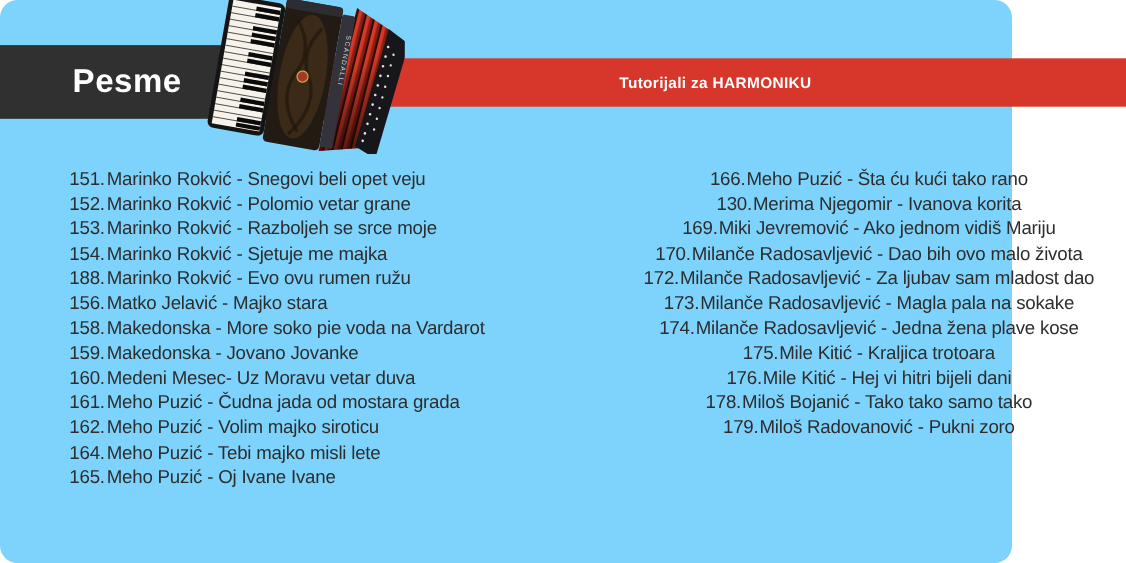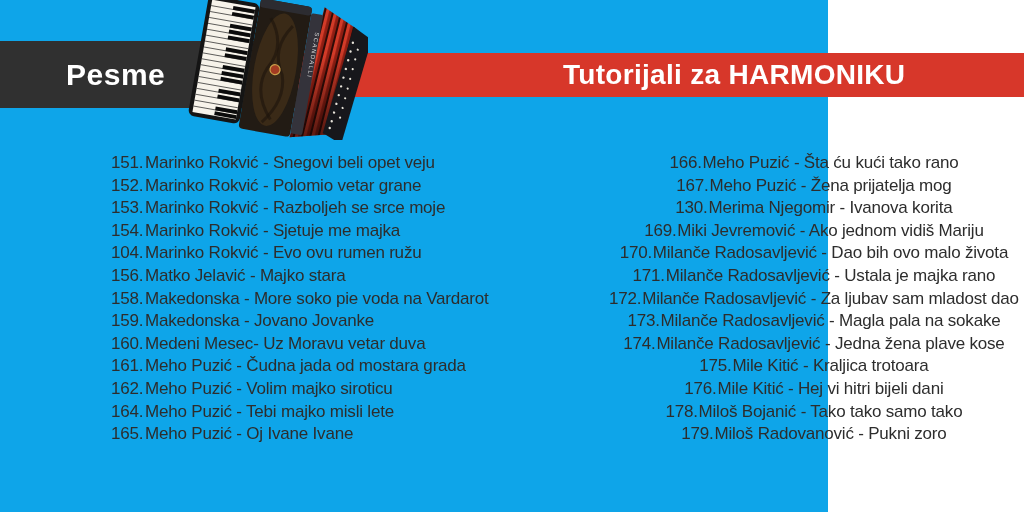--- a/index.html
+++ b/index.html
@@ -1,53 +1,53 @@
 <!DOCTYPE html>
 <html><head>
 <meta charset="utf-8">
 <style>
   html,body {margin:0; padding:0;}
   body {
     width:1024px; height:512px;
     font-family:"Liberation Sans", sans-serif;
     background:#ffffff; overflow:hidden;
   }
-  .stage {position:relative; width:828px; height:512px; background:#0ea5e9;}
+  .stage {position:relative; width:920px; height:512px; background:#7dd3fc;border-radius:16px;}
 
   
   .band-dark {
     position:absolute; left:0; top:41px; width:298px; height:67px;
     background:#303030; display:flex; align-items:center;
   }
   .band-dark .label {
     color:#ffffff; font-size:30px; font-weight:bold;
     padding-left:66px; letter-spacing:0.5px;
   }
   .band-red {
     position:absolute; left:298px; top:53px; width:726px; height:44px;
     background:#d7372a; display:flex; align-items:center;
   }
   .band-red .label {
-    color:#ffffff; font-size:28px; font-weight:bold;
+    color:#ffffff; font-size:14px; font-weight:bold;
     padding-left:265px; letter-spacing:0.3px;
   }
   .accordion-wrap {
     position:absolute; left:186px; top:0px; width:182px; height:140px;
   }
 
   
   .list {
     position:absolute; top:152px; left:0; width:1024px;
     color:#2d2d2d; font-size:17px; letter-spacing:-0.2px;
   }
   .col {position:absolute; top:0;}
   .col-left  {left:63px;  width:470px;}
   .col-right {left:557px; width:465px;text-align:center;}
   .row {height:22.6px; line-height:22.6px; white-space:nowrap;}
-  .num {display:inline-block; min-width:34px;margin-left:48px;}
+  .num {display:inline-block; min-width:34px;}
 </style>
 </head>
 <body>
 
 <div class="stage">
 
   <div class="band-dark">
     <div class="label">Pesme</div>
   </div>
 
@@ -147,37 +147,35 @@
       </g>
     </svg>
   </div>
 
   <div class="list">
     <div class="col col-left">
       <div class="row"><span class="num">151.</span><span class="title">Marinko Rokvić - Snegovi beli opet veju</span></div>
       <div class="row"><span class="num">152.</span><span class="title">Marinko Rokvić - Polomio vetar grane</span></div>
       <div class="row"><span class="num">153.</span><span class="title">Marinko Rokvić - Razboljeh se srce moje</span></div>
       <div class="row"><span class="num">154.</span><span class="title">Marinko Rokvić - Sjetuje me majka</span></div>
-      <div class="row"><span class="num">104.</span><span class="title">Marinko Rokvić - Evo ovu rumen ružu</span></div>
+      <div class="row"><span class="num">188.</span><span class="title">Marinko Rokvić - Evo ovu rumen ružu</span></div>
       <div class="row"><span class="num">156.</span><span class="title">Matko Jelavić - Majko stara</span></div>
       <div class="row"><span class="num">158.</span><span class="title">Makedonska - More soko pie voda na Vardarot</span></div>
       <div class="row"><span class="num">159.</span><span class="title">Makedonska - Jovano Jovanke</span></div>
       <div class="row"><span class="num">160.</span><span class="title">Medeni Mesec- Uz Moravu vetar duva</span></div>
       <div class="row"><span class="num">161.</span><span class="title">Meho Puzić - Čudna jada od mostara grada</span></div>
       <div class="row"><span class="num">162.</span><span class="title">Meho Puzić - Volim majko siroticu</span></div>
       <div class="row"><span class="num">164.</span><span class="title">Meho Puzić - Tebi majko misli lete</span></div>
       <div class="row"><span class="num">165.</span><span class="title">Meho Puzić - Oj Ivane Ivane</span></div>
     </div>
     <div class="col col-right">
       <div class="row"><span class="num">166.</span><span class="title">Meho Puzić - Šta ću kući tako rano</span></div>
-      <div class="row"><span class="num">167.</span><span class="title">Meho Puzić - Žena prijatelja mog</span></div>
       <div class="row"><span class="num">130.</span><span class="title">Merima Njegomir - Ivanova korita</span></div>
       <div class="row"><span class="num">169.</span><span class="title">Miki Jevremović - Ako jednom vidiš Mariju</span></div>
       <div class="row"><span class="num">170.</span><span class="title">Milanče Radosavljević - Dao bih ovo malo života</span></div>
-      <div class="row"><span class="num">171.</span><span class="title">Milanče Radosavljević - Ustala je majka rano</span></div>
       <div class="row"><span class="num">172.</span><span class="title">Milanče Radosavljević - Za ljubav sam mladost dao</span></div>
       <div class="row"><span class="num">173.</span><span class="title">Milanče Radosavljević - Magla pala na sokake</span></div>
       <div class="row"><span class="num">174.</span><span class="title">Milanče Radosavljević - Jedna žena plave kose</span></div>
       <div class="row"><span class="num">175.</span><span class="title">Mile Kitić - Kraljica trotoara</span></div>
       <div class="row"><span class="num">176.</span><span class="title">Mile Kitić - Hej vi hitri bijeli dani</span></div>
       <div class="row"><span class="num">178.</span><span class="title">Miloš Bojanić - Tako tako samo tako</span></div>
       <div class="row"><span class="num">179.</span><span class="title">Miloš Radovanović - Pukni zoro</span></div>
     </div>
   </div>
 

